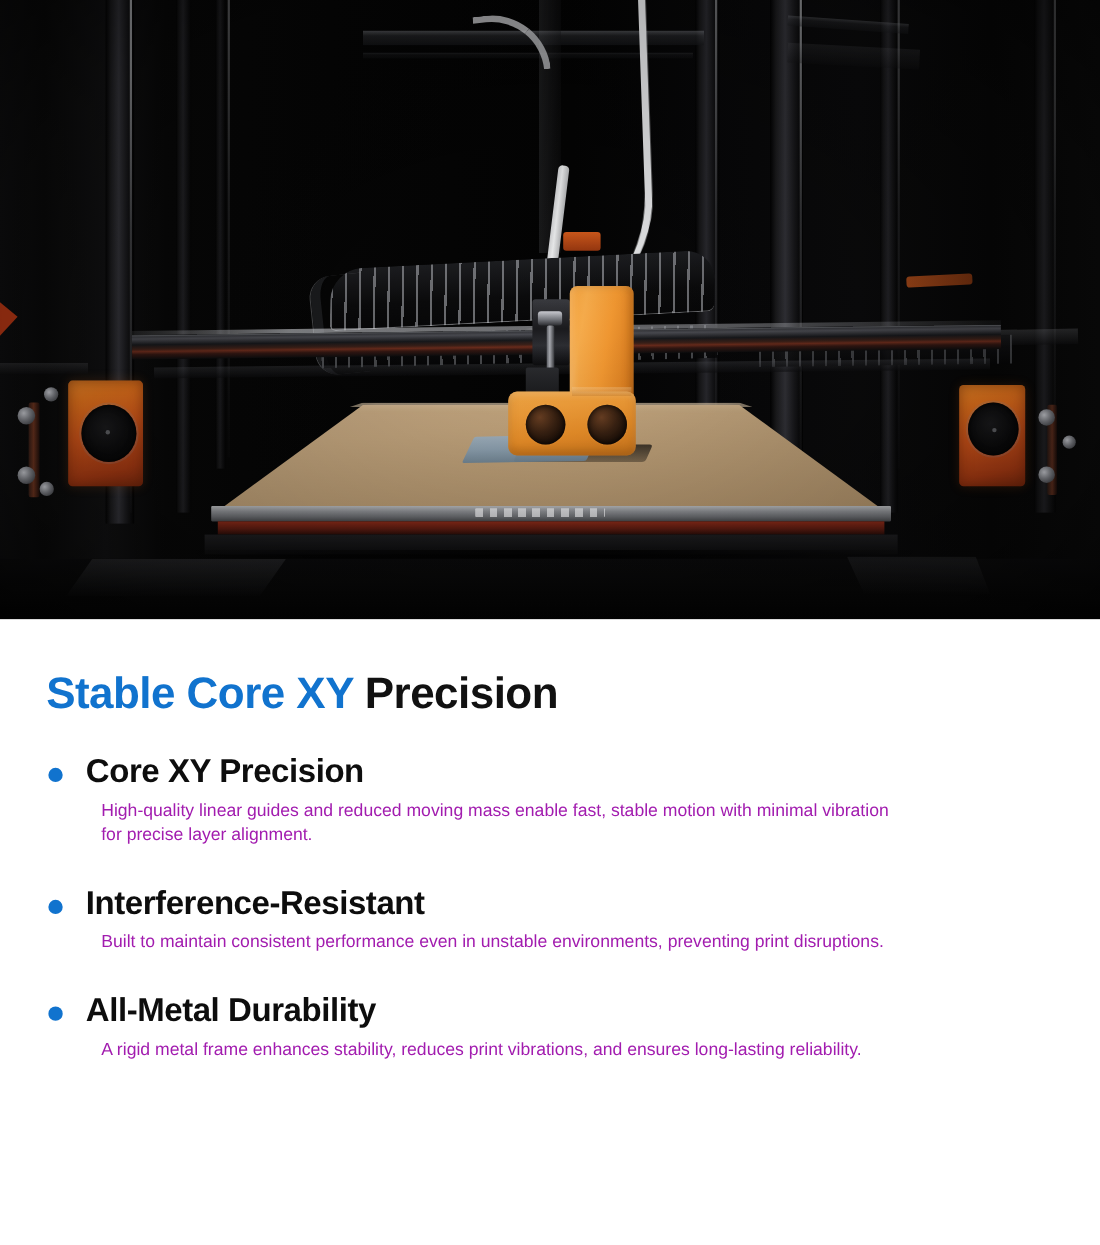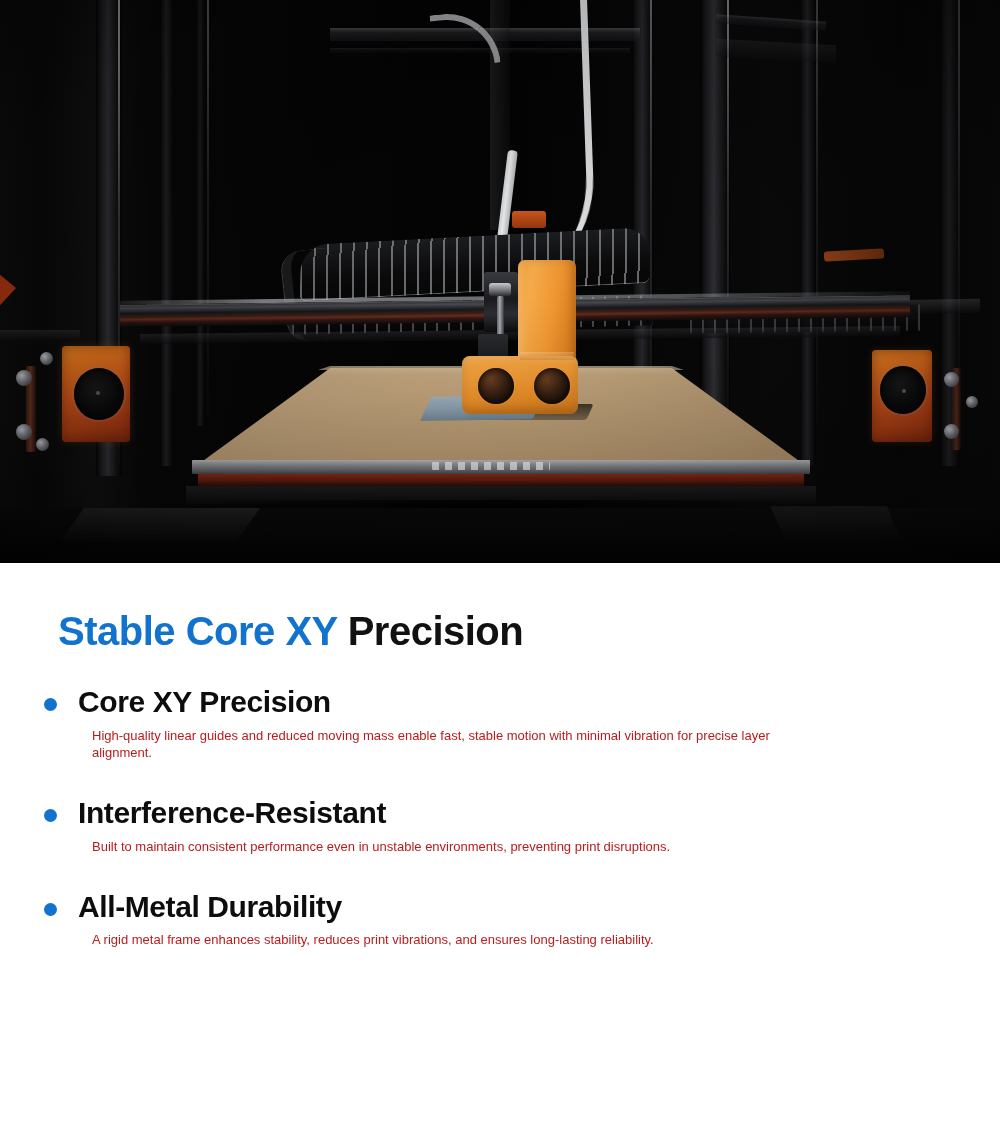--- a/index.html
+++ b/index.html
@@ -490,21 +490,21 @@
   .headline {
     margin: 0;
     padding-top: 46px;
     font-size: 40px;
     font-weight: 700;
     letter-spacing: -0.5px;
     line-height: 1.1;
     color: #111111;
     white-space: nowrap;
   }
-  .headline .accent { color: #1173ce; margin-left: 16px; }
+  .headline .accent { color: #1173ce; }
 
   .feature-list {
     list-style: none;
     margin: 0;
     padding: 0;
   }
   .feature {
     position: relative;
     padding-left: 36px;
     margin-top: 32px;
@@ -523,24 +523,24 @@
   .feature .f-title {
     margin: 0;
     font-size: 30px;
     font-weight: 700;
     letter-spacing: -0.4px;
     line-height: 1.25;
     color: #0d0d0d;
   }
   .feature .f-desc {
     margin: 6px 0 0 14px;
-    font-size: 13px;
+    font-size: 16px;
     font-weight: 400;
     line-height: 1.38;
-    color: #b91c1c;
+    color: #a21caf;
     max-width: 730px;
   }
 </style>
 </head>
 <body>
 
 <div class="page">
 
   <div class="hero">
     <div class="photo">

